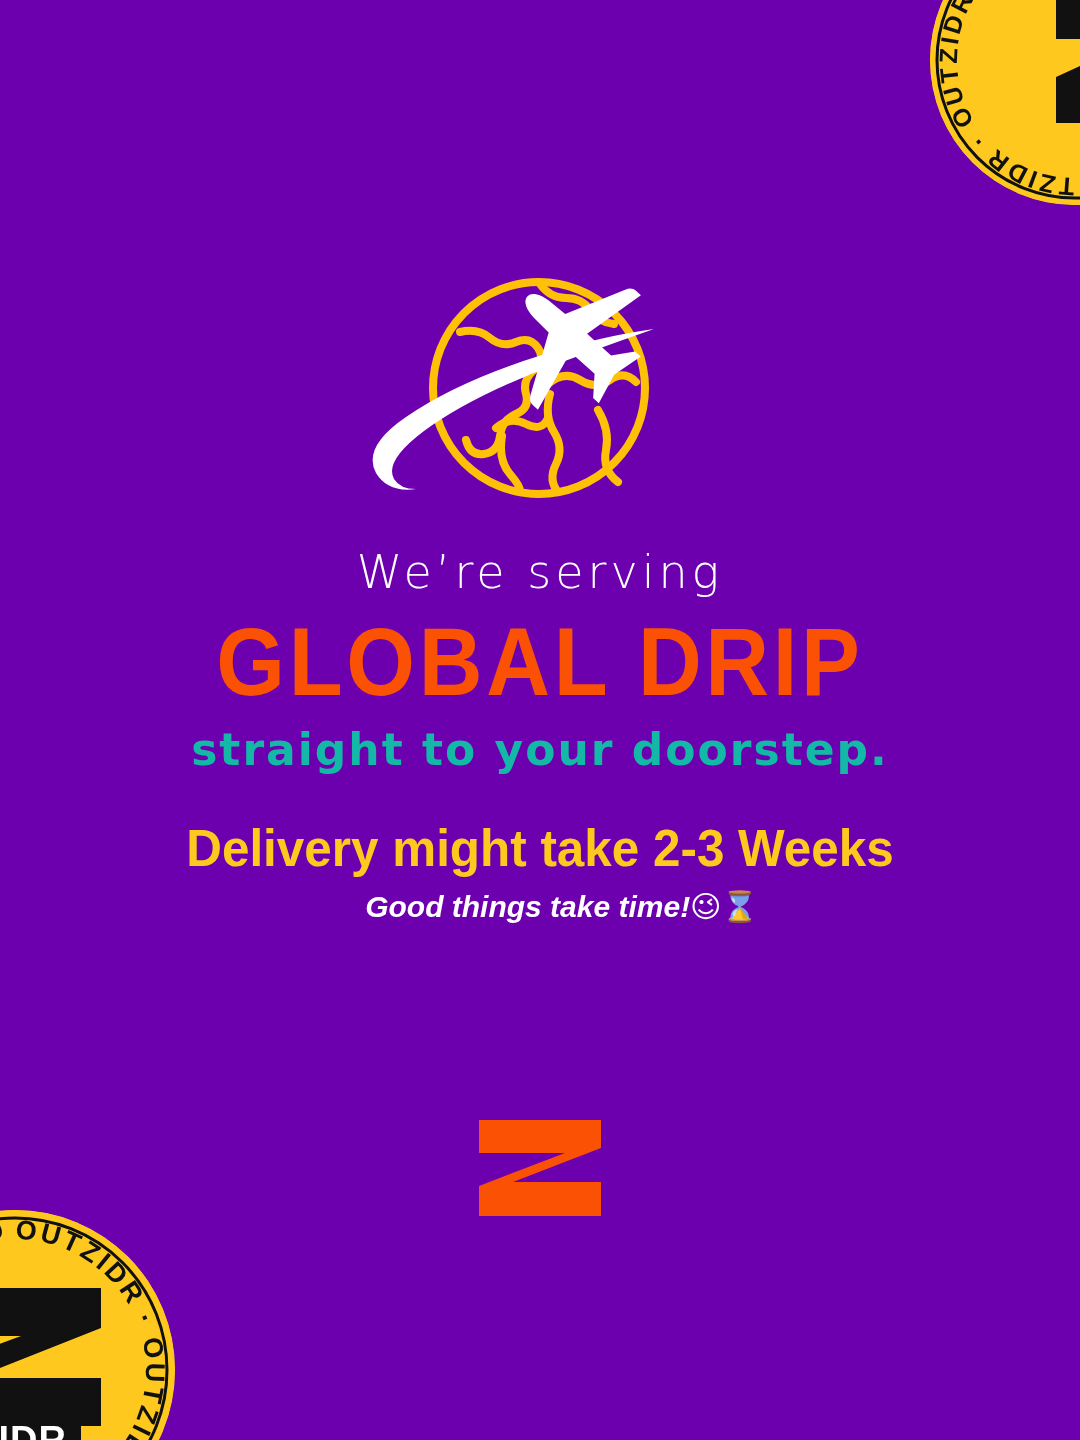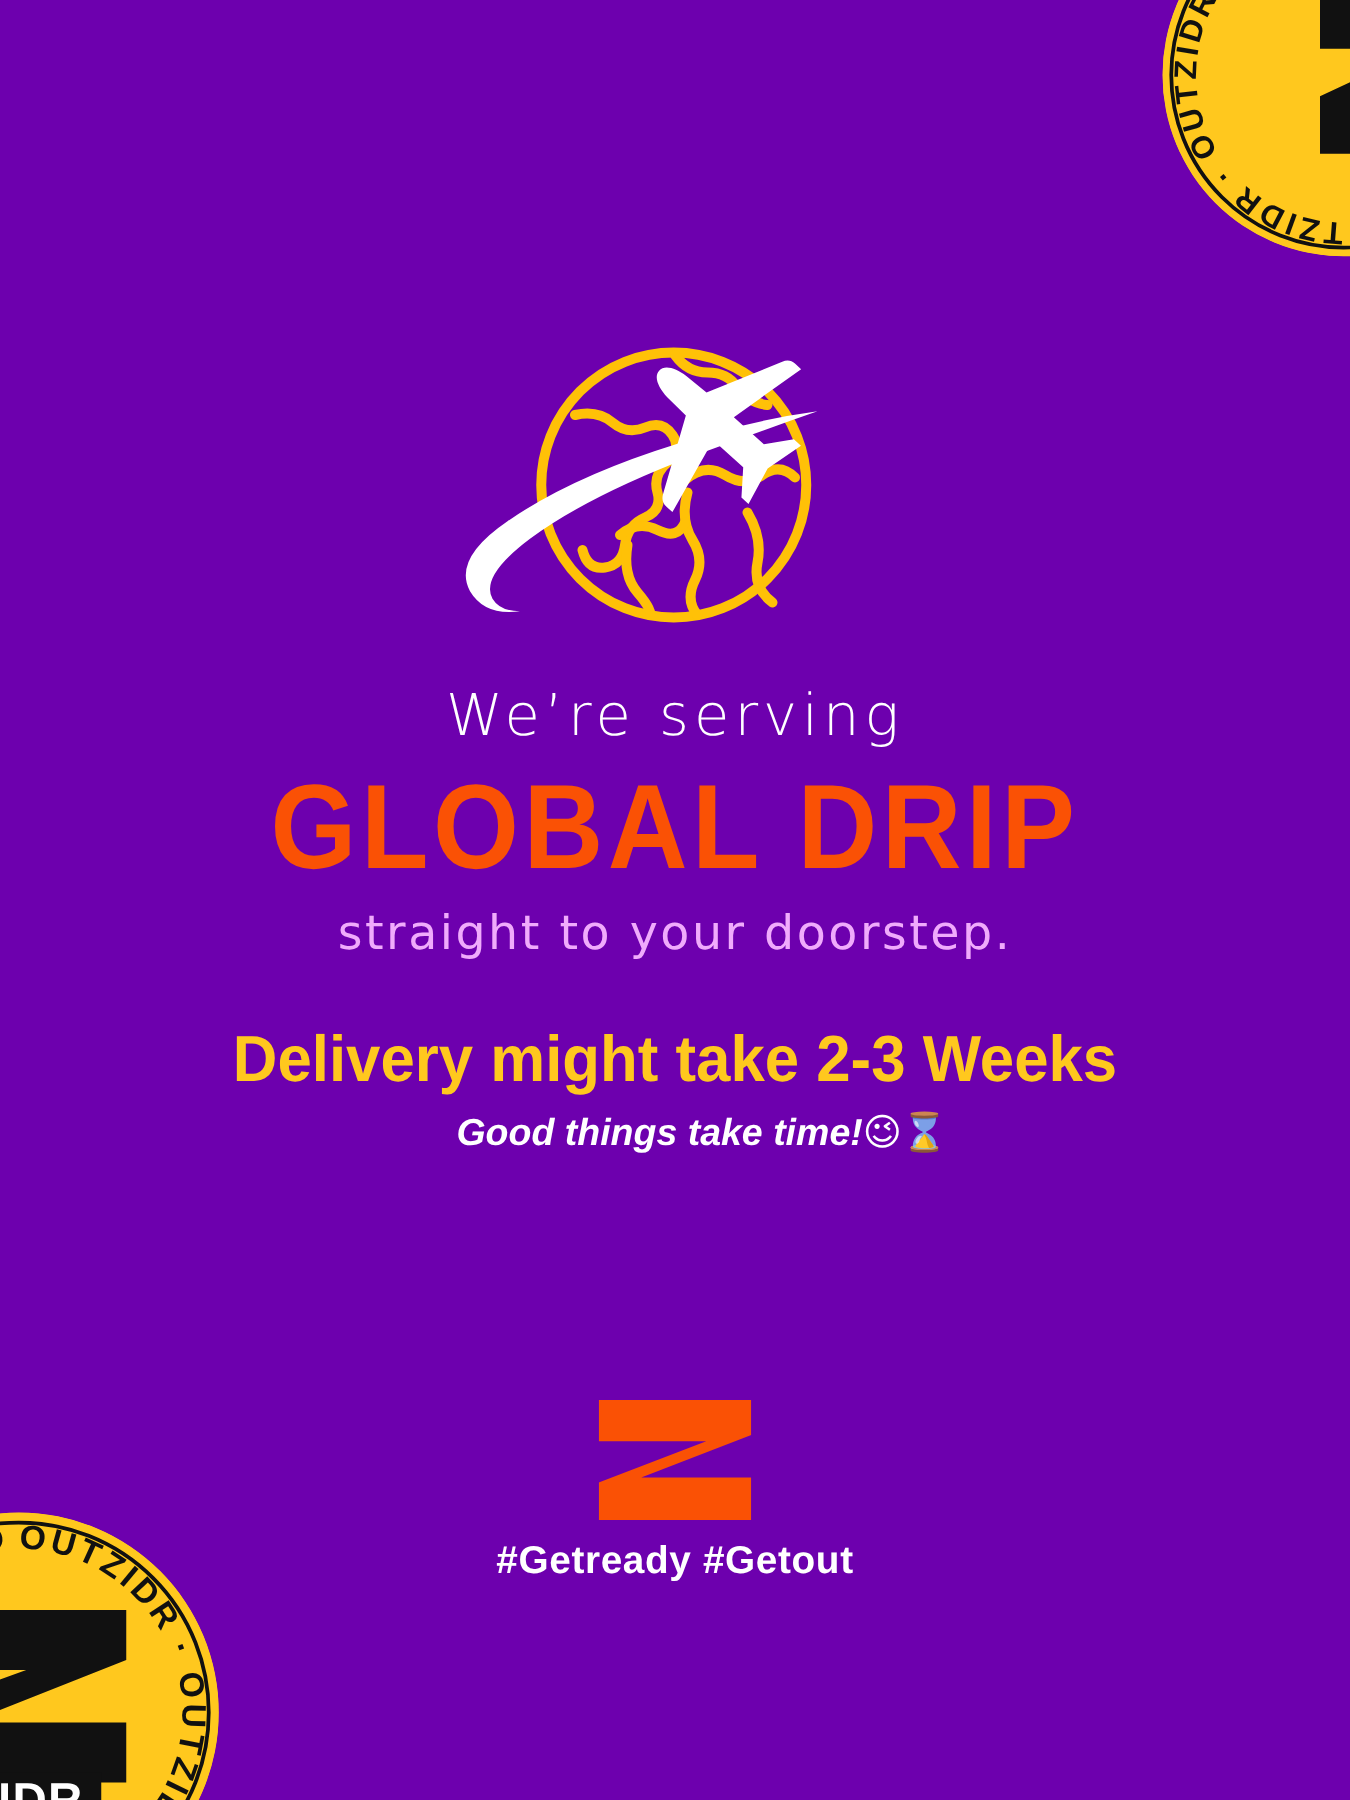--- a/index.html
+++ b/index.html
@@ -71,23 +71,23 @@
     color: #FA5105;
     font-size: 96px;
     font-weight: 700;
     letter-spacing: 4px;
     line-height: 1.12;
     margin-top: 12px;
     font-family: "Liberation Sans Narrow", "Liberation Sans", sans-serif;
     transform: scaleX(0.92);
   }
   .line-doorstep {
-    color: #f0abfc;
-    font-size: 38px;
-    font-weight: 400;
+    color: #14b8a6;
+    font-size: 44px;
+    font-weight: 700;
     letter-spacing: 2px;
     line-height: 1.1;
     margin-top: 10px;
     font-family: "DejaVu Sans", sans-serif;
   }
 
   .delivery-block {
     position: absolute;
     left: 0;
     top: 820px;
@@ -217,21 +217,20 @@
     <div class="line-delivery">Delivery might take 2-3 Weeks</div>
     <div class="line-subnote">
       <span>Good things take time!</span><span class="emoji">😉</span><span class="emoji">⌛</span>
     </div>
   </div>
 
   <div class="footer">
     <svg class="zmark" viewBox="0 0 122 96" aria-hidden="true">
       <polygon points="0,0 122,0 122,28 34,62 122,62 122,96 0,96 0,66 86,33 0,33" fill="#FA5105"></polygon>
     </svg>
-    <div class="hashtags">#Getready #Getout</div>
   </div>
 
   <div class="badge badge-bl">
     <svg viewBox="0 0 320 320" aria-hidden="true">
       <defs>
         <path id="ringBL" d="M160,160 m0,-131 a131,131 0 1,1 -0.1,0 Z"></path>
       </defs>
       <circle cx="160" cy="160" r="160" fill="#FFC81E"></circle>
       <circle cx="160" cy="160" r="152" fill="none" stroke="#111111" stroke-width="3"></circle>
       <text font-family="'Liberation Sans', sans-serif" font-size="27" font-weight="700" letter-spacing="3" fill="#111111">

